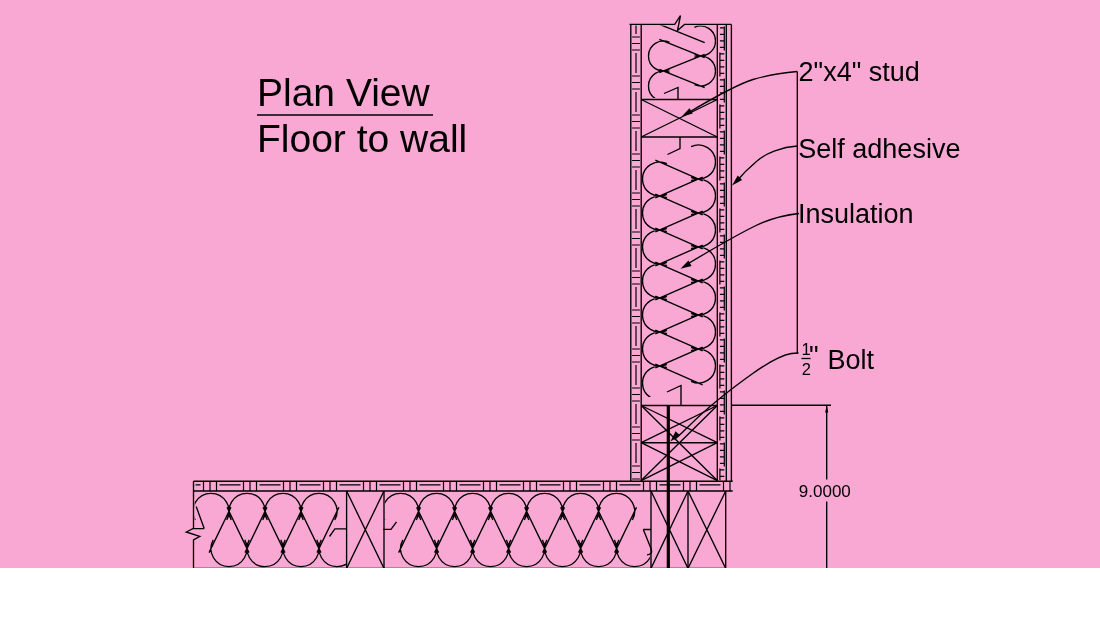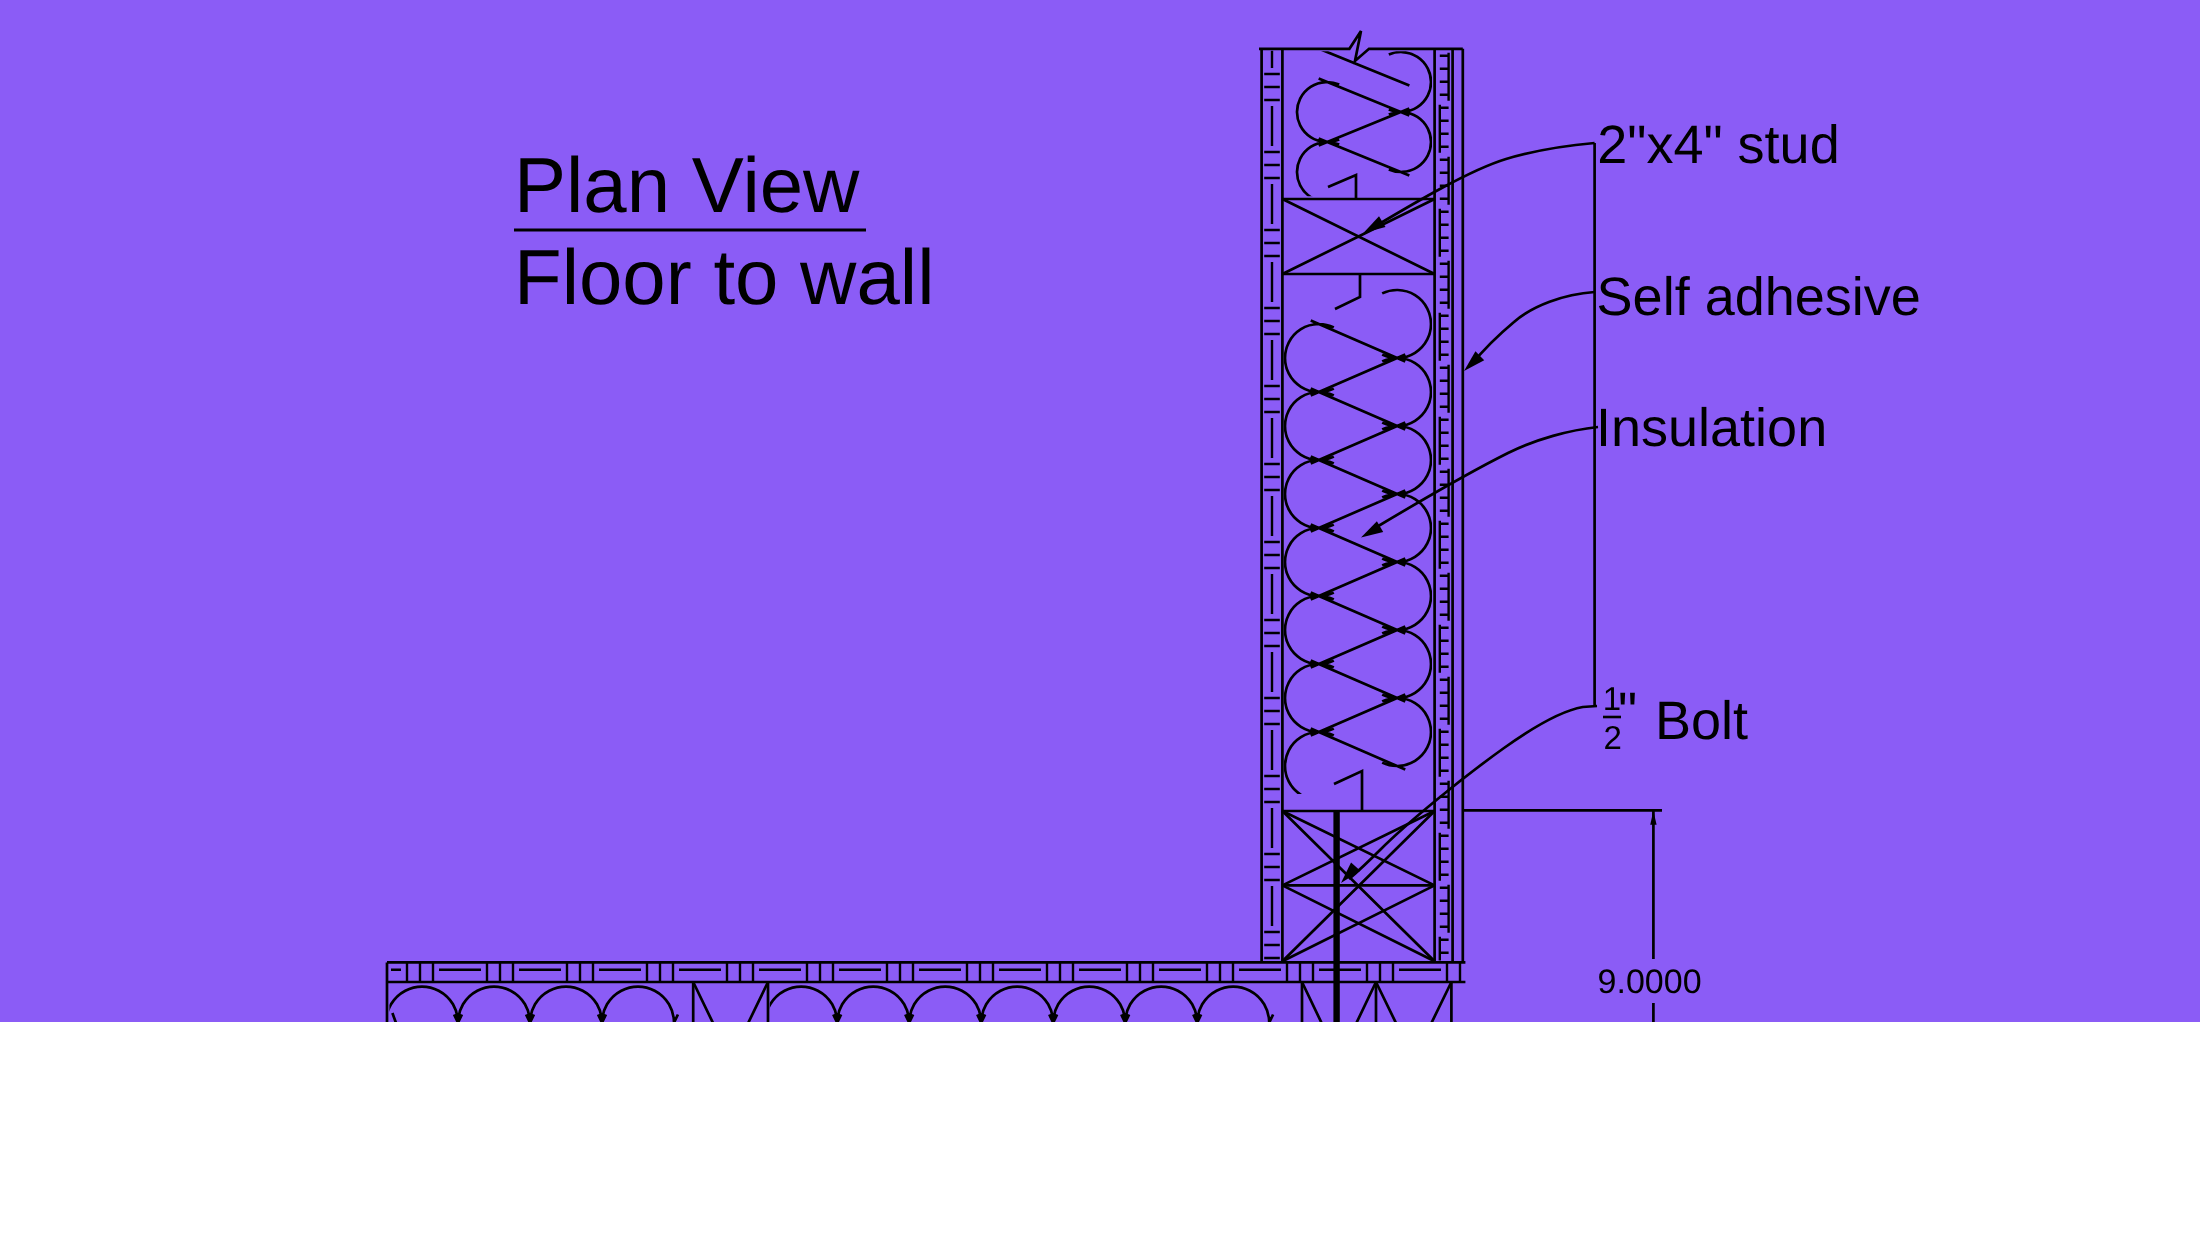--- a/index.html
+++ b/index.html
@@ -1,14 +1,14 @@
 <!DOCTYPE html>
 <html><head><meta charset="utf-8"><style>
 html,body{margin:0;padding:0;background:#fff;}
-#page{position:relative;width:1100px;height:511px;background:#8b5cf6;overflow:hidden;}
+#page{position:relative;width:1100px;height:568px;background:#f9a8d4;overflow:hidden;}
 </style></head><body>
 <div id="page">
 <svg width="1100" height="619" viewBox="0 0 1100 619">
 <defs>
         <clipPath id="cr1">
           <rect x="194.7" y="485" width="151.2" height="90"></rect>
         </clipPath>
         <clipPath id="cr2">
           <rect x="384.9" y="485" width="265.3" height="90"></rect>
         </clipPath>

